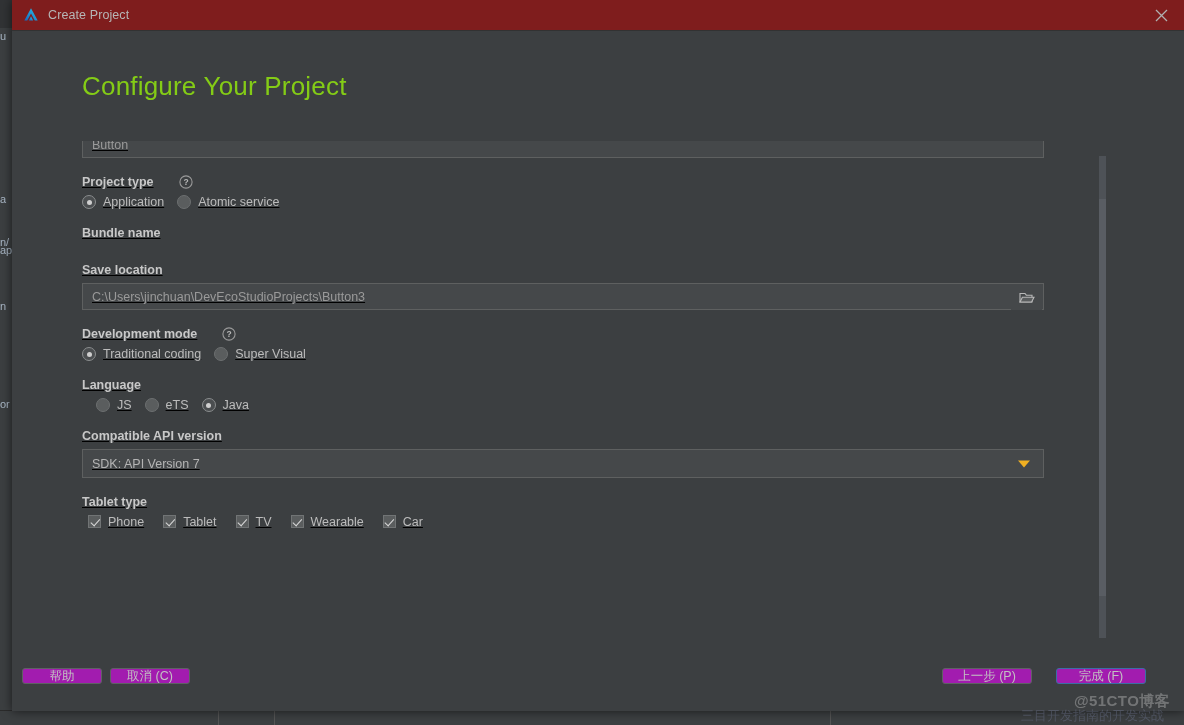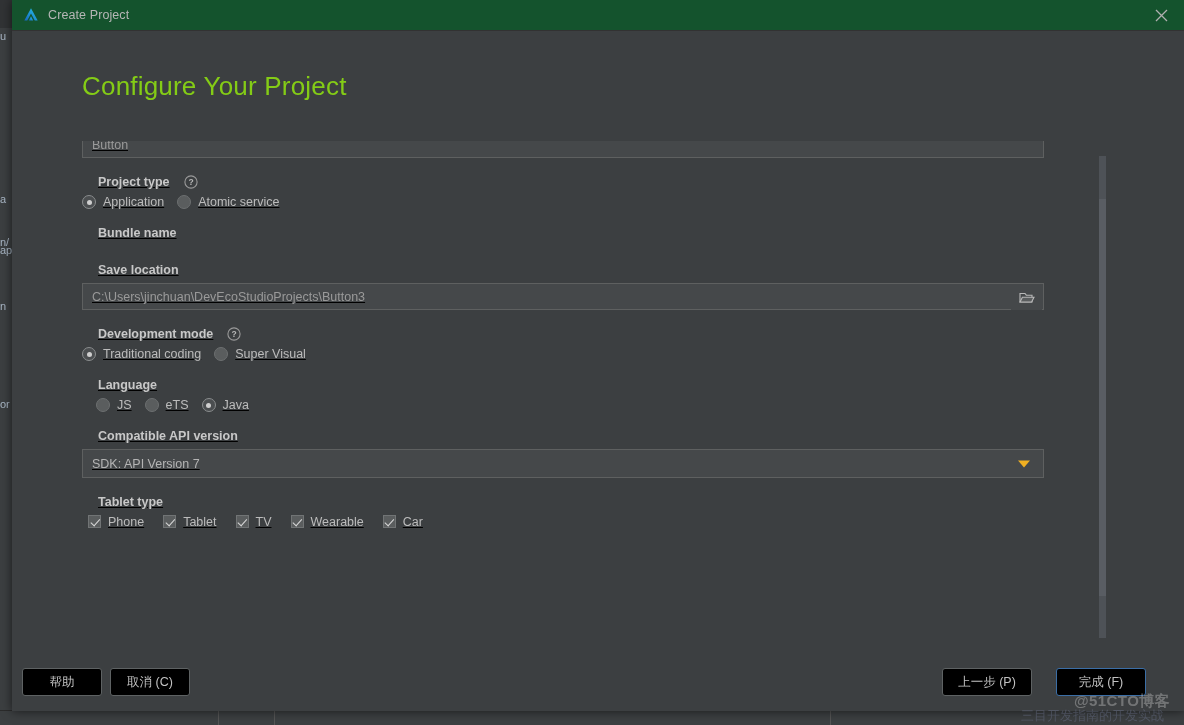--- a/index.html
+++ b/index.html
@@ -96,21 +96,21 @@
     background: #3c3f41;
     display: flex;
     flex-direction: column;
     box-shadow: 0 0 10px rgba(0,0,0,.6);
   }
 
   
   .titlebar {
     position: relative;
     height: 30px;
-    background: #14532d;
+    background: #7f1d1d;
     border-bottom: 1px solid #323232;
     display: flex;
     align-items: center;
     flex: none;
   }
   .app-logo {
     width: 18px; height: 18px;
     margin-left: 10px; margin-right: 8px;
     flex: none;
   }
@@ -157,24 +157,24 @@
     position: absolute;
     left: 0; top: -10px;
     width: 964px;
     text-decoration: underline;
   }
 
   .field-label {
     font-size: 12.5px;
     font-weight: bold;
     color: #c8c8c8;
-    margin: 0 0 6px 16px;
-    display: flex;
-    align-items: center;
-    gap: 14px;
+    margin: 0 0 6px 0;
+    display: flex;
+    align-items: center;
+    gap: 25px;
   }
   .helpicon {
     width: 14px; height: 14px;
     flex: none;
     display: inline-block;
   }
 
   .text-input {
     position: relative;
     width: 962px;
@@ -320,23 +320,23 @@
   .footer {
     position: relative;
     height: 58px;
     background: #3c3f41;
     flex: none;
     border-top: 1px solid #3c3f41;
   }
   .btn {
     position: absolute;
     top: 15px;
-    height: 28px;
+    height: 16px;
     min-width: 70px;
-    background: #000000;
+    background: #a21caf;
     border: 1px solid #5e6263;
     border-radius: 3px;
     color: #c2c2c2;
     font-size: 12.5px;
     display: flex;
     align-items: center;
     justify-content: center;
     box-sizing: border-box;
     cursor: pointer;
     padding: 0 12px;

